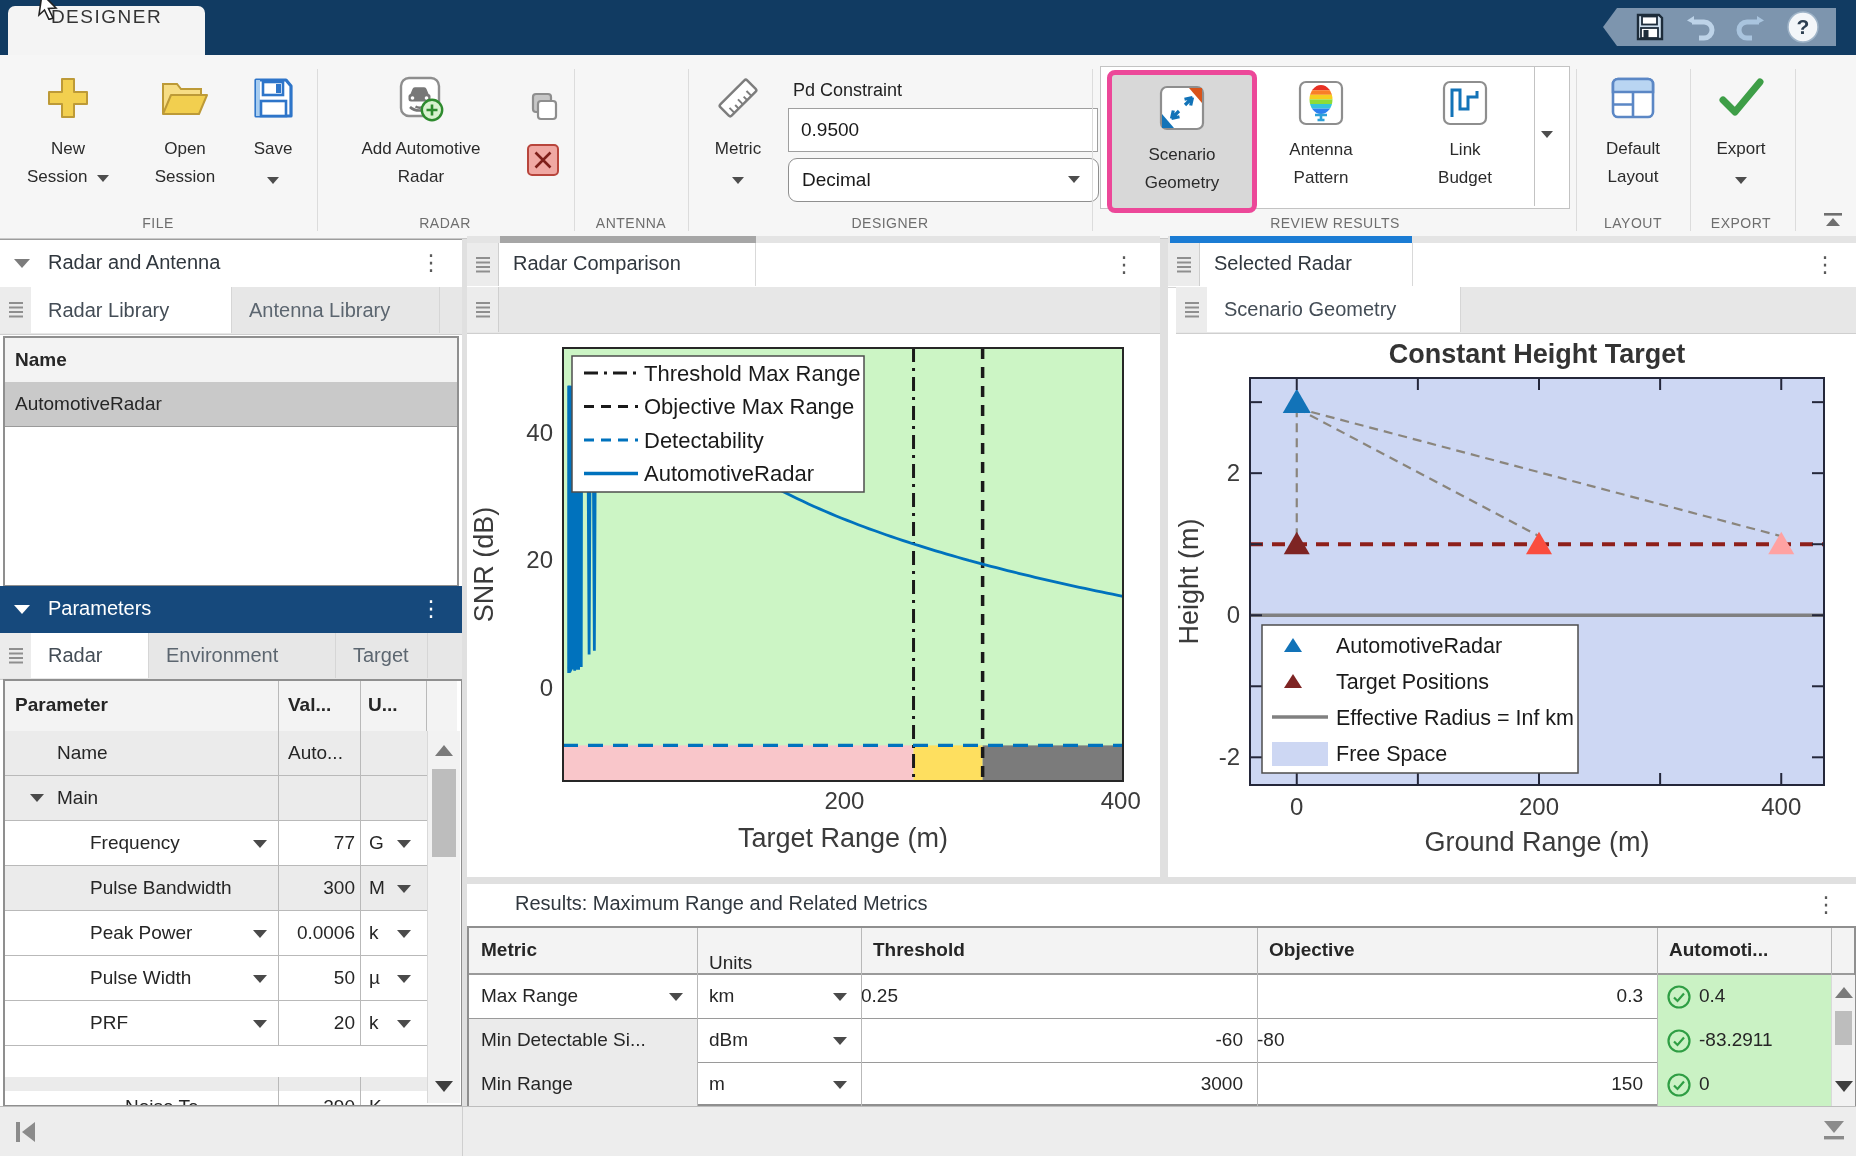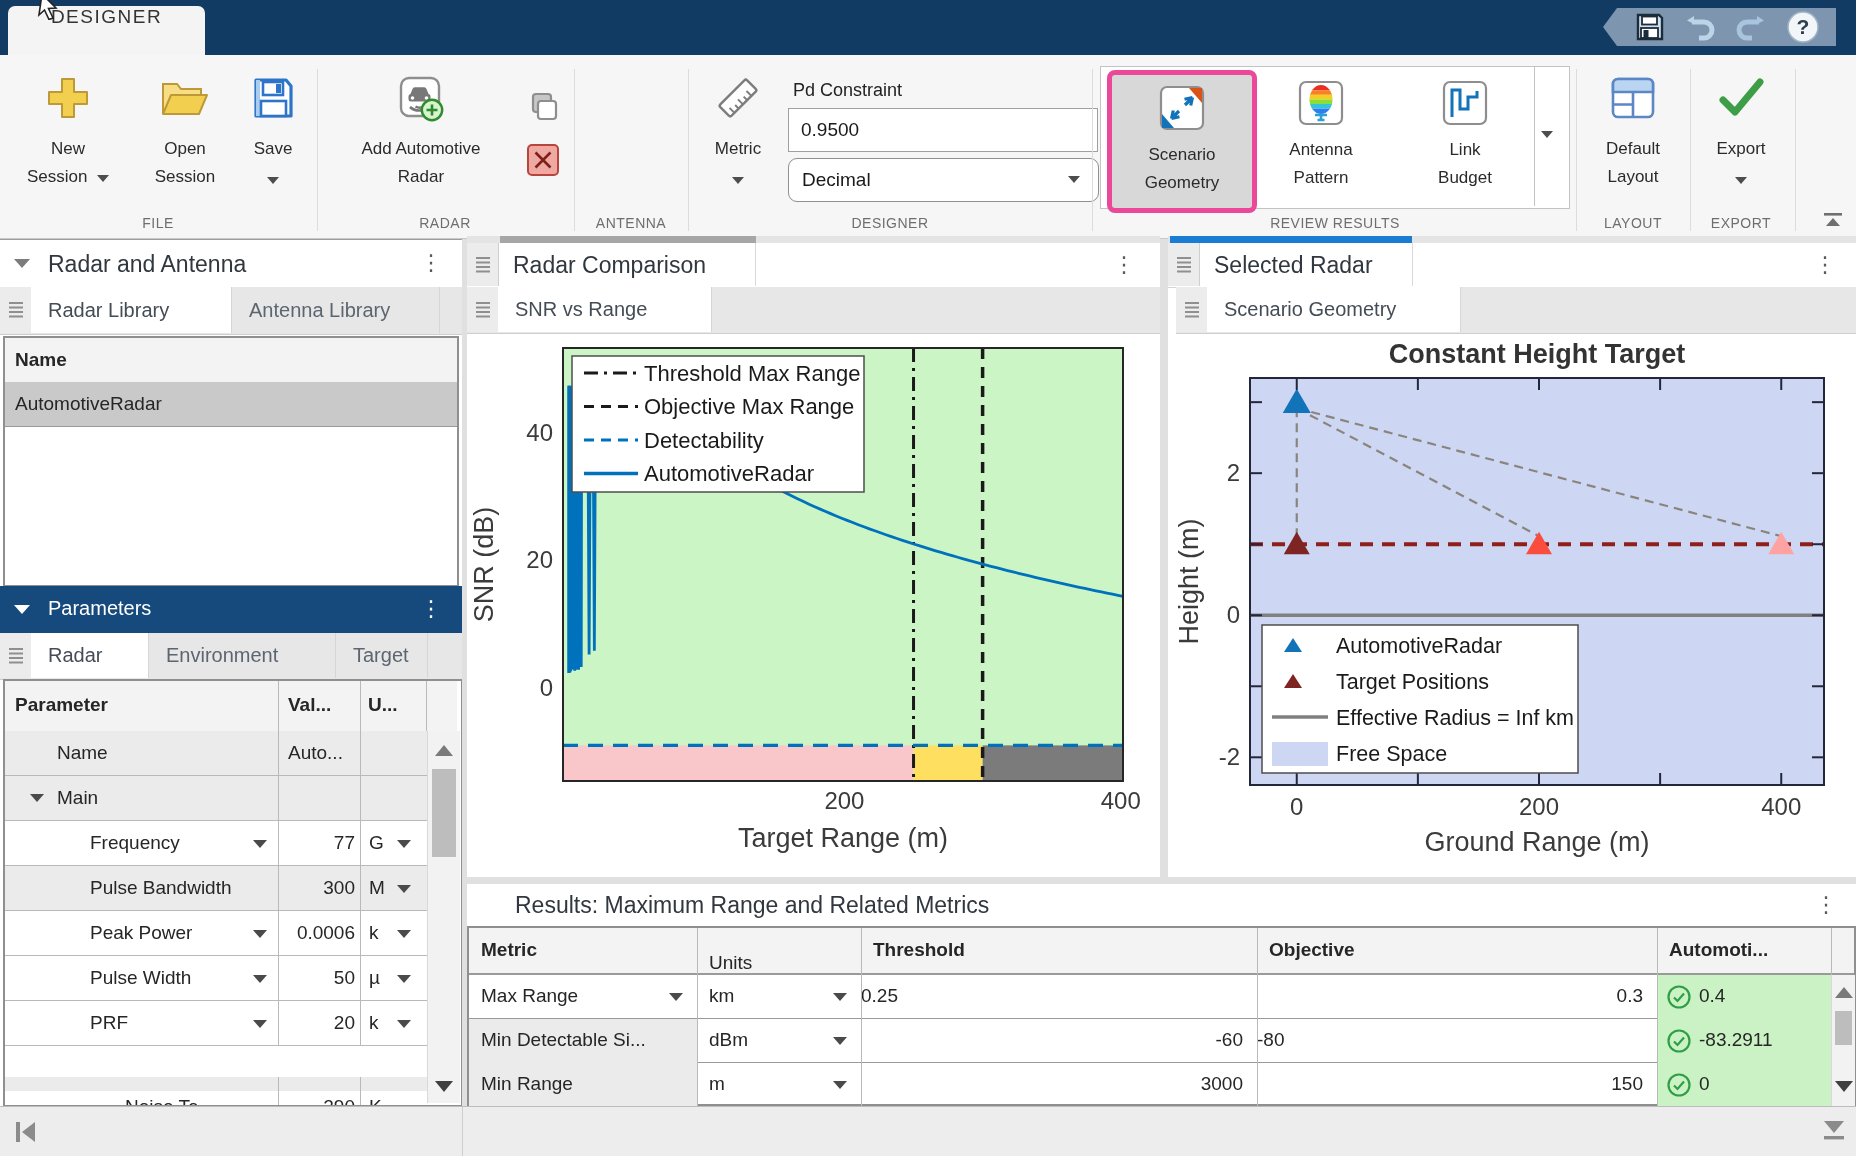--- a/index.html
+++ b/index.html
@@ -23,21 +23,21 @@
   .rbtn-label{font-size:17px;color:#2b2b2b;text-align:center;line-height:27px;white-space:nowrap;}
   .ricon{display:flex;align-items:center;justify-content:center;}
   .dd-arrow{width:0;height:0;border-left:6px solid transparent;border-right:6px solid transparent;border-top:7px solid #4d4d4d;display:inline-block;}
   .pd-label{font-size:18px;color:#222;}
   .pd-input{background:#fff;border:1px solid #9f9f9f;font-size:19px;color:#1a1a1a;display:flex;align-items:center;padding-left:12px;}
   .pd-select{background:#fff;border:1px solid #8f8f8f;border-radius:9px;font-size:19px;color:#1a1a1a;display:flex;align-items:center;padding-left:13px;}
   .gallery{background:#fff;border:1px solid #c3c3c3;}
   .gallery-item-label{font-size:17px;color:#2b2b2b;text-align:center;line-height:28px;}
   .gallery-sel{background:#d8d8d8;border:5px solid #ec4899;border-radius:8px;}
   .panel-header{background:#fff;border-bottom:1px solid #d4d4d4;}
-  .panel-title{font-size:23px;color:#30373e;white-space:nowrap;}
+  .panel-title{font-size:20px;color:#30373e;white-space:nowrap;}
   .panel-title-white{font-size:20px;color:#fff;white-space:nowrap;}
   .kebab{color:#5a5a5a;font-size:22px;line-height:26px;letter-spacing:0;}
   .tabstrip{background:#e7e7e7;border-bottom:1px solid #cfcfcf;}
   .handle-box{background:#ececec;border-right:1px solid #cfcfcf;display:flex;align-items:center;justify-content:center;}
   .tab{display:flex;align-items:center;font-size:20px;color:#5c6670;padding-left:17px;box-sizing:border-box;border-right:1px solid #d6d6d6;}
   .tab.active{background:#fff;color:#444d56;}
   .tri-down{width:0;height:0;border-left:8px solid transparent;border-right:8px solid transparent;border-top:9px solid #7c7c7c;}
   .tri-down.white{border-top-color:#fff;}
   
   .tbl-border{border:2px solid #8f8f8f;background:#fff;}
@@ -446,23 +446,20 @@
       <div class="abs panel-title" style="left:46px;top:9px;">Radar Comparison</div>
       <div class="abs" style="left:288px;top:0;width:1px;height:43px;background:#d9d9d9;"></div>
       <div class="abs kebab" style="left:646px;top:9px;">⋮</div>
     </div>
     <div class="abs tabstrip" style="left:0;top:51px;width:693px;height:46px;">
       <div class="abs handle-box" style="left:0;top:0;width:31px;height:45px;">
         <svg width="14" height="18" viewBox="0 0 14 18">
             <path d="M0 2 h14 M0 6.5 h14 M0 11 h14 M0 15.5 h14" stroke="#8f8f8f" stroke-width="2"></path>
           </svg>
       </div>
-      <div class="abs tab active" style="left:31px;top:0;width:214px;height:45px;">
-          <span>SNR vs Range</span>
-        </div>
     </div>
     <svg id="snr-chart" class="abs" style="left:0;top:97px;" width="693" height="544">
         <rect x="96" y="15" width="560" height="433" fill="#ccf5c5"></rect>
         <rect x="96" y="412.3935389133627" width="350.53540587219345" height="35.606461086637296" fill="#f9c6ca"></rect>
         <rect x="446.53540587219345" y="412.3935389133627" width="69.08462867012088" height="35.606461086637296" fill="#fedf5f"></rect>
         <rect x="515.6200345423143" y="412.3935389133627" width="140.37996545768567" height="35.606461086637296" fill="#7b7b7b"></rect>
         <line x1="446.53540587219345" y1="15" x2="446.53540587219345" y2="448" stroke="#1a1a1a" stroke-width="3" stroke-dasharray="14 6 3 6"></line>
         <line x1="515.6200345423143" y1="15" x2="515.6200345423143" y2="448" stroke="#1a1a1a" stroke-width="3.5" stroke-dasharray="11 8"></line>
         <line x1="96" y1="412.3935389133627" x2="656" y2="412.3935389133627" stroke="#0072bd" stroke-width="3.2" stroke-dasharray="15 10"></line>
         <polyline points="101.60,335.46 101.64,332.41 101.64,56.39 101.64,324.65 101.64,57.35 101.64,331.52 101.64,56.77 101.65,336.86 101.65,59.06 101.65,329.48 101.65,54.99 101.65,338.38 101.65,59.19 101.65,338.38 101.66,52.83 101.66,328.46 101.66,60.46 101.66,323.70 101.66,57.60 101.66,329.10 101.66,52.64 101.66,337.30 101.67,53.02 101.67,331.20 101.67,54.49 101.67,336.79 101.67,56.33 101.67,339.40 101.68,59.51 101.68,332.60 101.68,57.79 101.68,331.33 101.68,57.98 101.68,331.64 101.68,54.80 101.69,332.34 101.69,60.72 101.69,323.44 101.69,58.36 101.69,326.05 101.69,54.42 101.70,334.70 101.70,53.09 101.70,335.14 101.70,55.82 101.70,327.26 101.70,55.69 101.71,325.92 101.71,59.51 101.71,324.08 101.71,54.23 101.71,339.91 101.71,56.39 101.72,324.84 101.72,55.82 101.72,323.70 101.72,57.73 101.72,338.70 101.72,54.74 101.73,327.07 101.73,55.25 101.73,338.45 101.73,58.81 101.73,323.95 101.74,54.55 101.74,337.94 101.74,53.02 101.74,338.26 101.74,53.98 101.75,326.75 101.75,56.20 101.75,330.69 101.75,58.55 101.75,336.73 101.75,57.85 101.76,337.75 101.76,56.01 101.76,338.00 101.76,54.74 101.76,336.41 101.77,59.13 101.77,323.89 101.77,59.83 101.77,334.89 101.78,55.76 101.78,336.41 101.78,57.79 101.78,325.79 101.78,60.72 101.79,338.26 101.79,54.68 101.79,336.41 101.79,55.25 101.79,327.13 101.80,53.15 101.80,335.01 101.80,57.35 101.80,338.45 101.81,57.47 101.81,335.90 101.81,56.27 101.81,333.74 101.81,56.52 101.82,324.08 101.82,59.70 101.82,330.44 101.82,53.79 101.83,336.86 101.83,59.25 101.83,324.90 101.83,54.10 101.84,335.78 101.84,60.27 101.84,327.70 101.84,60.40 101.85,336.67 101.85,57.47 101.85,325.35 101.85,53.34 101.86,332.91 101.86,60.46 101.86,339.27 101.87,58.36 101.87,335.97 101.87,59.32 101.87,335.65 101.88,54.93 101.88,330.05 101.88,58.49 101.88,336.98 101.89,54.42 101.89,338.76 101.89,59.57 101.90,330.69 101.90,54.80 101.90,329.74 101.91,54.23 101.91,324.71 101.91,54.74 101.91,339.65 101.92,53.02 101.92,332.53 101.92,55.57 101.93,336.98 101.93,53.59 101.93,330.44 101.94,59.89 101.94,333.93 101.94,57.92 101.95,323.70 101.95,57.35 101.95,328.46 101.96,52.83 101.96,337.62 101.96,60.02 101.97,339.59 101.97,60.46 101.97,328.34 101.98,57.79 101.98,339.53 101.98,58.55 101.99,331.96 101.99,60.78 102.00,334.63 102.00,57.03 102.00,338.64 102.01,59.95 102.01,327.70 102.01,58.30 102.02,327.70 102.02,60.08 102.03,326.81 102.03,58.17 102.03,334.12 102.04,59.70 102.04,325.03 102.05,59.06 102.05,333.04 102.05,57.22 102.06,325.60 102.06,55.69 102.07,329.61 102.07,57.54 102.08,330.31 102.08,57.79 102.08,338.57 102.09,59.76 102.09,323.50 102.10,55.69 102.10,327.89 102.11,57.35 102.11,327.76 102.12,59.44 102.12,332.60 102.13,58.75 102.13,338.51 102.14,57.47 102.14,339.40 102.15,54.42 102.15,331.96 102.16,56.65 102.16,328.34 102.17,60.14 102.17,329.74 102.18,52.58 102.18,335.65 102.19,58.11 102.20,334.95 102.20,53.91 102.21,336.54 102.21,57.98 102.22,324.97 102.22,59.89 102.23,332.60 102.24,58.05 102.24,334.50 102.25,56.07 102.25,336.60 102.26,60.08 102.27,326.56 102.27,55.69 102.28,325.35 102.29,55.12 102.29,330.24 102.30,56.65 102.31,337.68 102.31,59.51 102.32,326.05 102.33,60.40 102.33,328.15 102.34,53.91 102.35,335.33 102.35,54.80 102.36,332.47 102.37,55.95 102.38,336.35 102.38,56.58 102.39,329.54 102.40,59.44 102.41,334.70 102.42,56.27 102.42,323.70 102.43,52.77 102.44,338.70 102.45,52.83 102.46,325.48 102.47,57.22 102.48,328.21 102.49,59.06 102.49,334.82 102.50,53.66 102.51,339.59 102.52,52.70 102.53,332.41 102.54,54.49 102.55,326.18 102.56,52.90 102.57,337.56 102.58,56.20 102.59,329.48 102.60,57.92 102.61,329.48 102.62,60.46 102.63,326.56 102.65,54.17 102.66,328.59 102.67,53.98 102.68,332.02 102.69,56.39 102.70,339.72 102.72,53.98 102.73,328.08 102.74,55.38 102.75,335.39 102.77,56.84 102.78,328.40 102.79,58.75 102.81,329.74 102.82,59.06 102.83,333.42 102.85,53.21 102.86,324.90 102.88,58.49 102.89,324.52 102.91,56.27 102.92,337.75 102.94,60.02 102.95,329.54 102.97,57.22 102.99,333.68 103.00,59.13 103.02,325.35 103.04,56.33 103.06,324.27 103.08,54.23 103.09,329.16 103.11,59.25 103.13,327.96 103.15,58.43 103.17,329.29 103.19,59.95 103.21,336.41 103.23,60.59 103.26,323.70 103.28,59.06 103.30,331.01 103.32,60.02 103.35,334.63 103.37,55.38 103.39,325.73 103.42,56.14 103.45,338.51 103.47,58.87 103.50,330.82 103.53,52.77 103.55,331.83 103.58,53.02 103.61,326.56 103.64,53.91 103.67,326.68 103.71,59.00 103.74,334.38 103.77,53.72 103.81,337.56 103.84,58.49 103.88,331.39 103.91,58.24 103.95,326.05 103.99,56.58 104.03,324.27 104.07,53.21 104.11,324.20 104.16,56.84 104.20,336.22 104.25,58.55 104.29,335.14 104.34,56.84 104.39,329.35 104.45,57.16 104.50,325.98 104.56,55.69 104.61,334.76 104.67,59.95 104.73,325.92 104.80,59.57 104.86,336.48 104.93,56.84 105.00,323.89 105.08,54.17 105.15,330.44 105.23,56.65 105.31,331.07 105.40,52.77 105.49,329.93 105.58,56.77 105.68,323.89 105.78,59.13 105.89,333.30 106.00,56.58 106.11,330.63 106.24,53.09 106.36,328.46 106.50,55.95 106.64,331.01 106.79,60.14 106.95,324.08 107.12,56.46 107.29,335.46 107.48,56.07 107.68,337.81 107.89,59.95 108.11,326.43 108.36,55.12 108.61,332.02 108.90,57.60 109.19,336.73 109.53,53.59 109.86,324.59 110.26,52.70 110.66,327.00 111.14,54.42 111.61,336.73 112.20,55.18 112.78,328.53 113.51,57.66 114.24,334.06 114.65,54.42 120.73,54.42 122.11,321.47 123.50,53.79 125.98,53.79 127.36,317.65 128.61,53.15 130.68,35.98 149.47,35.35 170.20,33.18 175.72,41.70 181.25,49.59 186.78,56.96 192.30,63.83 197.83,70.32 203.36,76.48 208.88,82.27 214.41,87.80 219.94,93.08 225.46,98.10 230.99,102.94 236.52,107.51 242.04,111.90 247.57,116.16 253.10,120.29 258.63,124.24 264.15,128.05 269.68,131.67 275.21,135.24 280.73,138.73 286.26,142.04 291.79,145.35 297.31,148.46 302.84,151.51 308.37,154.50 313.89,157.43 319.42,160.29 324.95,163.02 330.47,165.69 336.00,168.36 341.53,170.91 347.05,173.45 352.58,175.86 358.11,178.28 363.63,180.63 369.16,182.92 374.69,185.21 380.21,187.37 385.74,189.54 391.27,191.70 396.79,193.80 402.32,195.83 407.85,197.80 413.37,199.77 418.90,201.74 424.43,203.65 429.96,205.49 435.48,207.34 441.01,209.18 446.54,210.96 452.06,212.68 457.59,214.40 463.12,216.11 468.64,217.83 474.17,219.42 479.70,221.07 485.22,222.66 490.75,224.25 496.28,225.78 501.80,227.37 507.33,228.83 512.86,230.36 518.38,231.82 523.91,233.28 529.44,234.68 534.96,236.14 540.49,237.54 546.02,238.88 551.54,240.27 557.07,241.61 562.60,242.94 568.12,244.28 573.65,245.55 579.18,246.82 584.70,248.10 590.23,249.37 595.76,250.64 601.28,251.85 606.81,253.05 612.34,254.26 617.87,255.41 623.39,256.62 628.92,257.76 634.45,258.90 639.97,260.05 645.50,261.19 651.03,262.34 656.00,263.29" fill="none" stroke="#0072bd" stroke-width="2.8"></polyline>

